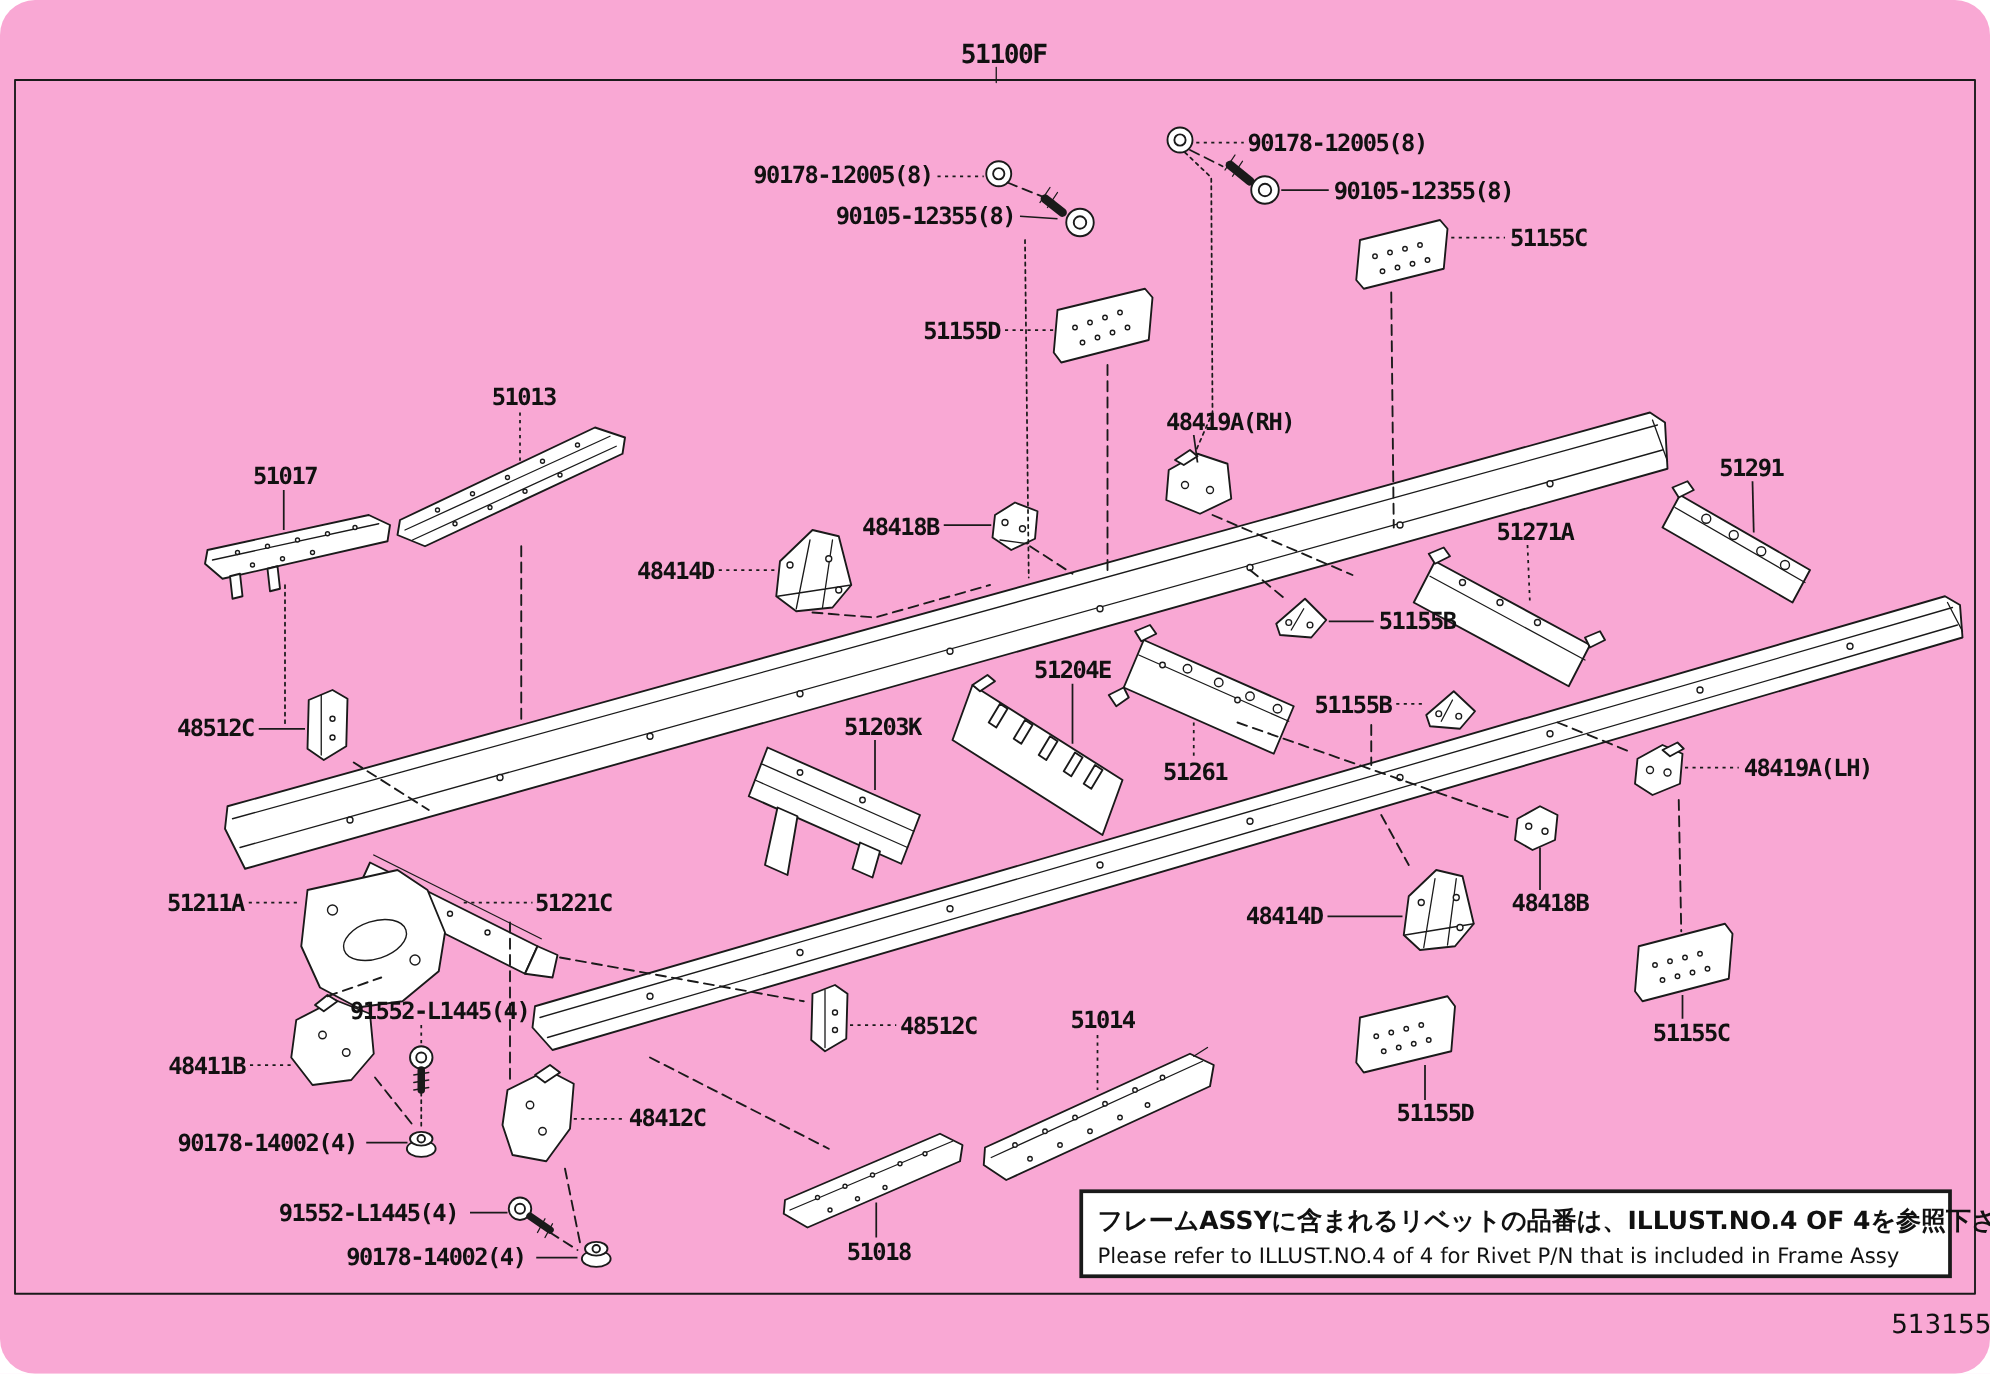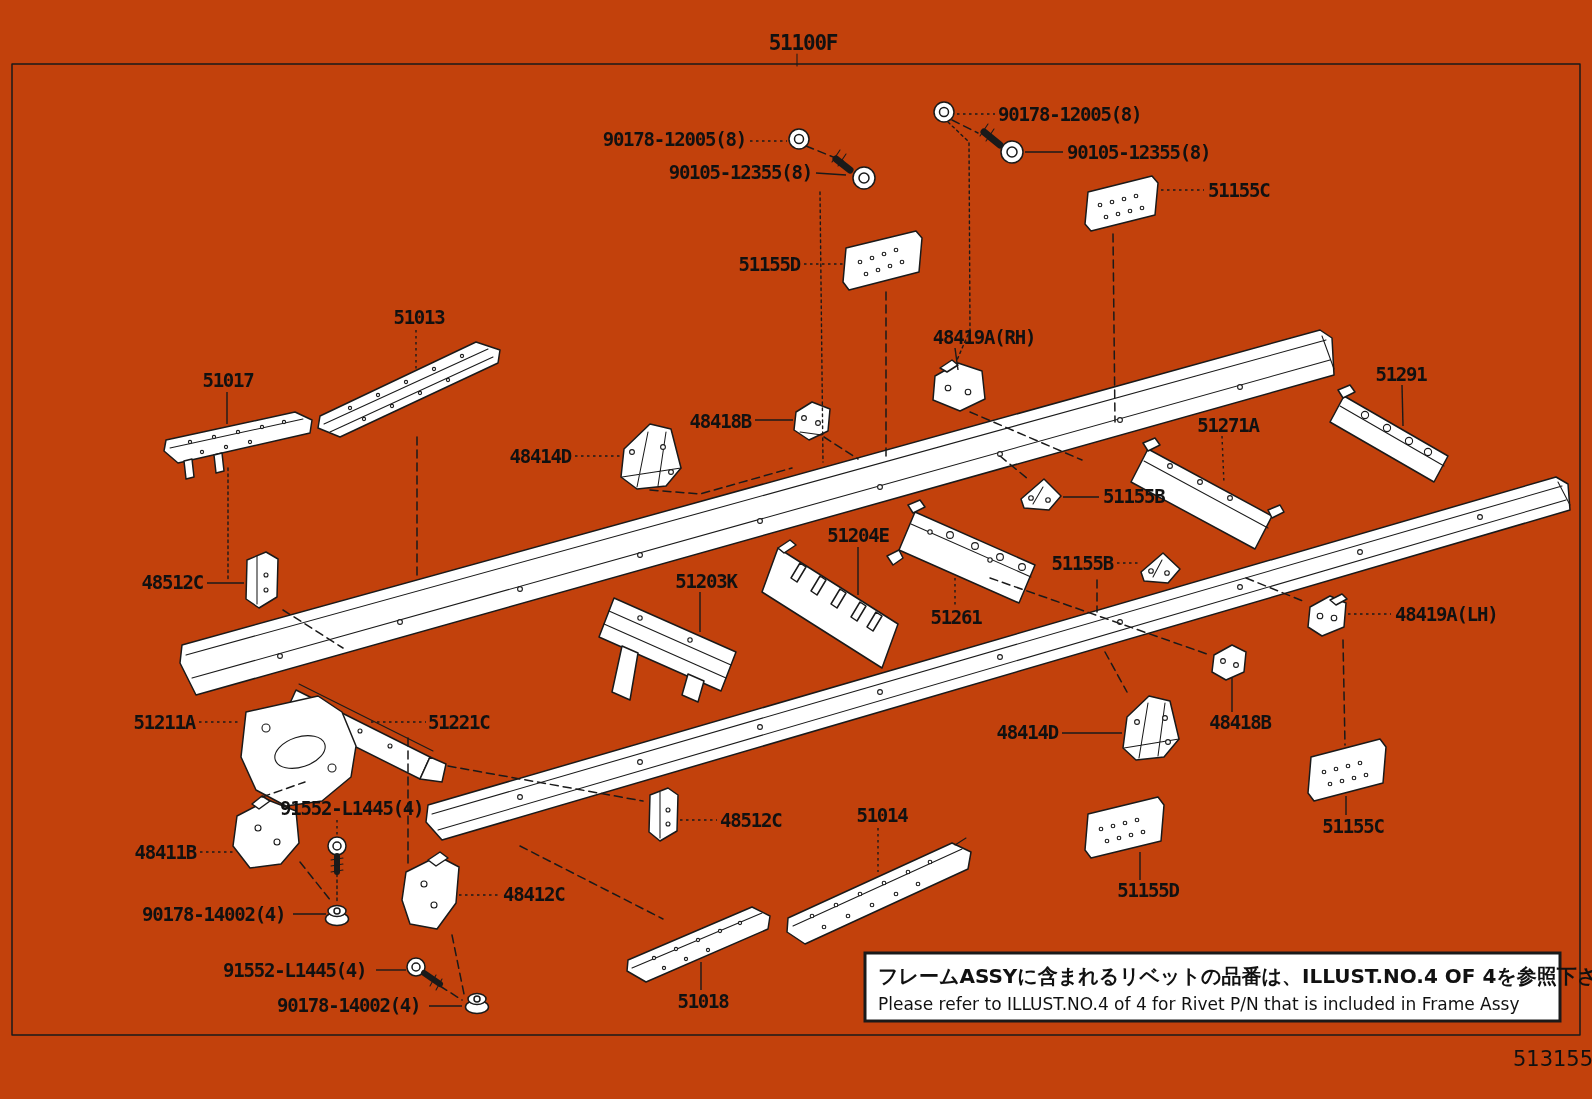--- a/index.html
+++ b/index.html
@@ -1,17 +1,17 @@
 <!DOCTYPE html>
 <html><head>
 <meta charset="utf-8">
 <style>
   html,body{margin:0;padding:0;background:#ffffff;}
-  .stage{position:relative;width:1592px;height:1099px;background:#c2410c;overflow:hidden;
-         font-family:"DejaVu Sans Mono", monospace;}
+  .stage{position:relative;width:1592px;height:1099px;background:#f9a8d4;overflow:hidden;
+         font-family:"DejaVu Sans Mono", monospace;border-radius:28px;}
   svg{position:absolute;left:0;top:0;}
   .ln{stroke:#1a1a1a;fill:none;stroke-width:1.5;stroke-linejoin:round;stroke-linecap:round;}
   .fw{stroke:#1a1a1a;fill:#ffffff;stroke-width:1.5;stroke-linejoin:round;}
   .thin{stroke-width:1.05;}
   .dash{stroke-dasharray:8 5;stroke-width:1.5;}
   .dot{stroke-dasharray:2.5 3.5;stroke-width:1.4;}
   .ldr{stroke:#1a1a1a;fill:none;stroke-width:1.4;}
   .hole{fill:#ffffff;stroke:#1a1a1a;stroke-width:1.1;}
   .lbl{font:700 19px "DejaVu Sans Mono", monospace;fill:#111111;letter-spacing:-1.2px;}
   .title{font-size:21px;}

